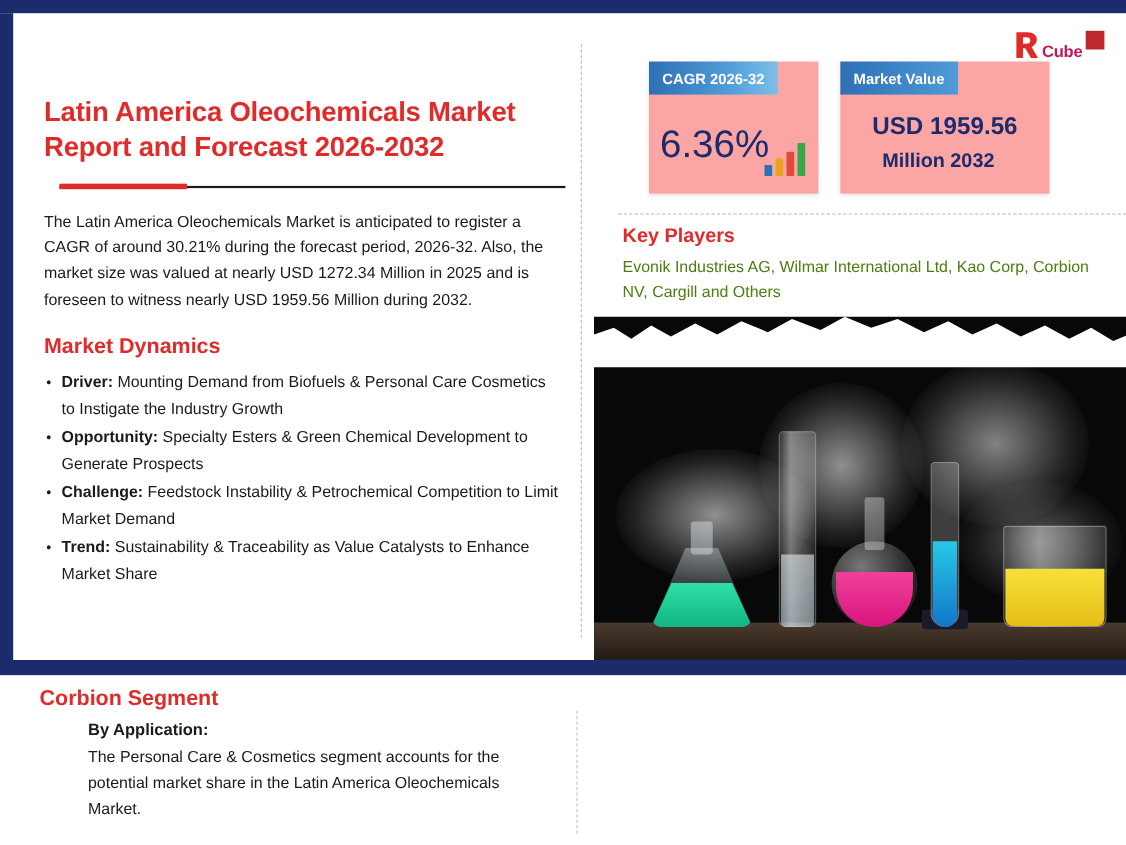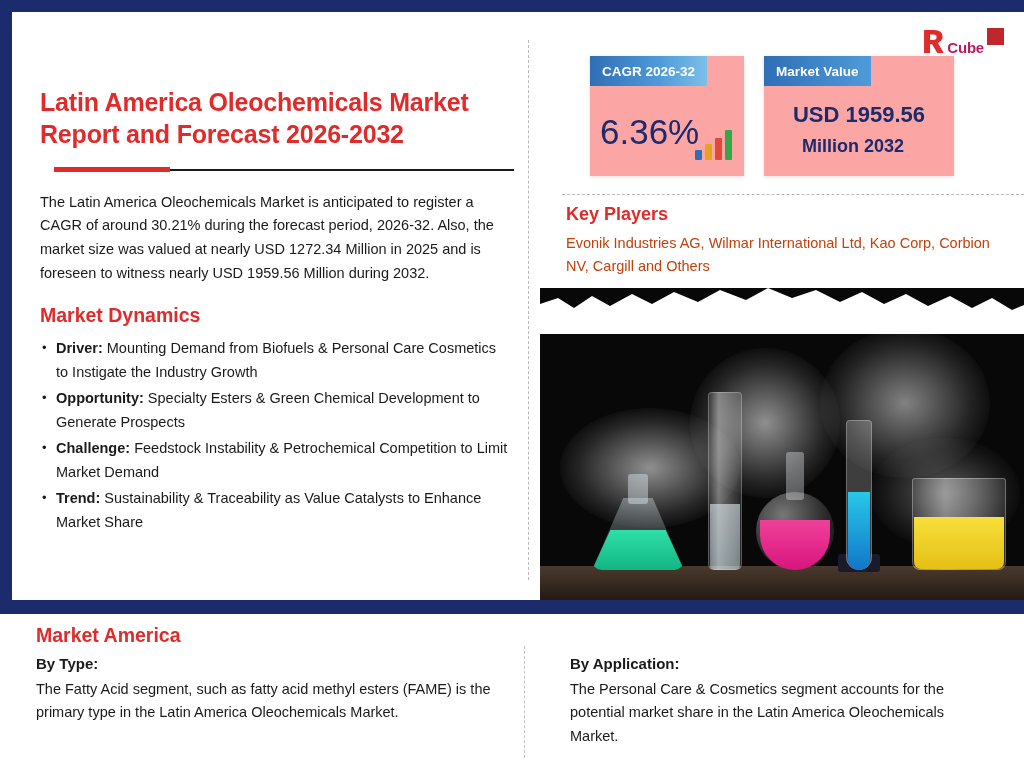--- a/index.html
+++ b/index.html
@@ -181,21 +181,21 @@
     width: 462px; height: 0;
     border-top: 1px dashed #b9b9b9;
   }
   .kp-head {
     position: absolute; top: 192px; left: 26px;
     color: #e02b2b; font-size: 18px; font-weight: bold;
   }
   .kp-text {
     position: absolute; top: 220px; left: 26px;
     width: 440px;
-    font-size: 14.5px; line-height: 1.62; color: #c2410c;
+    font-size: 14.5px; line-height: 1.62; color: #4d7c0f;
   }
 
   
   .img-area {
     position: absolute; top: 276px; left: 0;
     width: 496px; height: 312px;
     overflow: hidden;
     background: #0a0a0a;
   }
   .img-area .bg-black { position: absolute; inset: 0; background: #080808; }
@@ -436,26 +436,22 @@
           <div class="body"></div>
             <div class="liquid"></div>
         </div>
       </div>
     </div>
   </div>
 
   <div class="mid-band"></div>
 
   <div class="bottom">
-    <h2 class="seg-head">Market America</h2>
+    <h2 class="seg-head">Corbion Segment</h2>
     <div class="cols">
-      <div class="col-a">
-        <div class="col-head">By Type:</div>
-        <div class="col-text">The Fatty Acid segment, such as fatty acid methyl esters (FAME) is the primary type in the Latin America Oleochemicals Market.</div>
-      </div>
       <div class="col-b">
         <div class="col-head">By Application:</div>
         <div class="col-text">The Personal Care &amp; Cosmetics segment accounts for the potential market share in the Latin America Oleochemicals Market.</div>
       </div>
     </div>
   </div>
 
   <div class="bottom-divider"></div>
 
 </div>

